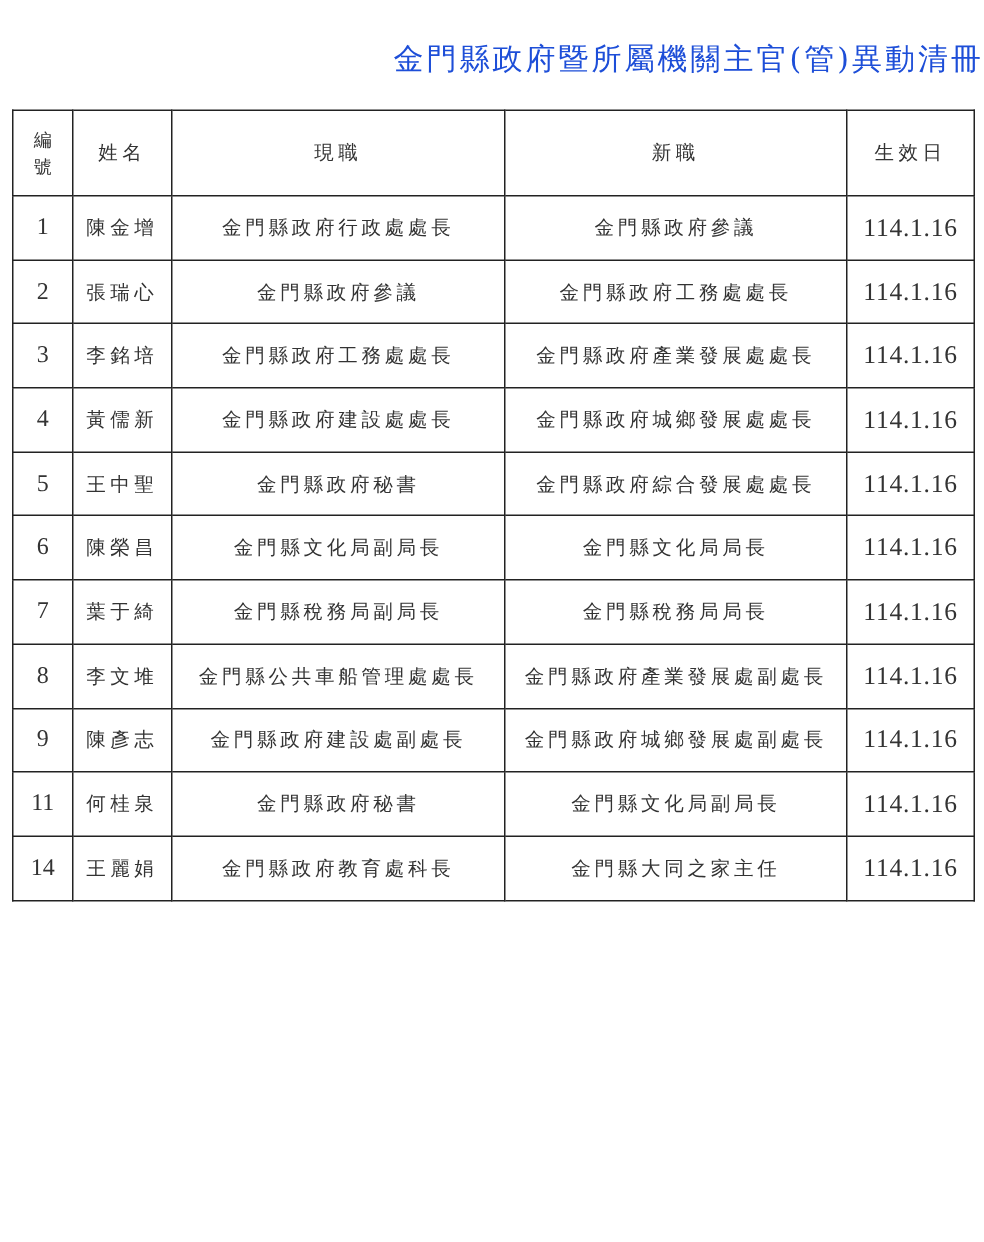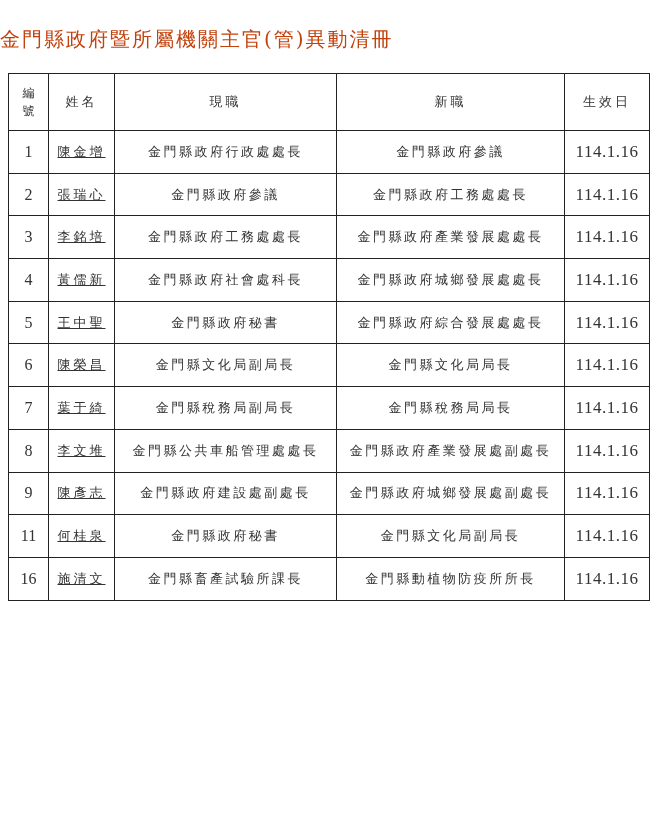--- a/index.html
+++ b/index.html
@@ -1,29 +1,29 @@
 <!DOCTYPE html>
 <html><head>
 <meta charset="utf-8">
 <style>
   html, body { margin: 0; padding: 0; background: #ffffff; }
   body { width: 656px; height: 828px; position: relative; overflow: hidden;
          font-family: "DejaVu Serif", "Liberation Serif", serif; color: #222; }
-  .title { position: absolute; left: 0; top: 26px; width: 656px; text-align: left;
-           font-size: 20px; letter-spacing: 2px; color: #c2410c; }
+  .title { position: absolute; left: 0; top: 26px; width: 656px; text-align: right;
+           font-size: 20px; letter-spacing: 2px; color: #1d4ed8; }
   table { position: absolute; left: 8px; top: 73px; border-collapse: collapse;
           table-layout: fixed; width: 641px; }
   td, th { border: 1.5px solid #222; text-align: center; vertical-align: middle;
            padding: 0; font-weight: normal; overflow: hidden; white-space: nowrap; }
   th { height: 56px; font-size: 13px; color: #333; letter-spacing: 3px; }
   th.no { font-size: 12px; line-height: 18px; letter-spacing: 0; }
   td { height: 41.7px; font-size: 13px; color: #333; letter-spacing: 2px; }
   td.num { font-family: "Liberation Serif", serif; font-size: 16px; letter-spacing: 0; }
   td.date { font-family: "Liberation Serif", serif; font-size: 17px; letter-spacing: 0.5px; }
-  td.name { letter-spacing: 3px; text-decoration: underline; }
+  td.name { letter-spacing: 3px; }
   td.pos { letter-spacing: 2.5px; }
 </style>
 </head>
 <body>
 
 <div class="title">金門縣政府暨所屬機關主官(管)異動清冊</div>
 
 <table>
   <colgroup>
     <col style="width:40px">
@@ -62,21 +62,21 @@
       <tr>
         <td class="num">3</td>
         <td class="name">李銘培</td>
         <td class="pos">金門縣政府工務處處長</td>
         <td class="pos">金門縣政府產業發展處處長</td>
         <td class="date">114.1.16</td>
       </tr>
       <tr>
         <td class="num">4</td>
         <td class="name">黃儒新</td>
-        <td class="pos">金門縣政府社會處科長</td>
+        <td class="pos">金門縣政府建設處處長</td>
         <td class="pos">金門縣政府城鄉發展處處長</td>
         <td class="date">114.1.16</td>
       </tr>
       <tr>
         <td class="num">5</td>
         <td class="name">王中聖</td>
         <td class="pos">金門縣政府秘書</td>
         <td class="pos">金門縣政府綜合發展處處長</td>
         <td class="date">114.1.16</td>
       </tr>
@@ -109,20 +109,20 @@
         <td class="date">114.1.16</td>
       </tr>
       <tr>
         <td class="num">11</td>
         <td class="name">何桂泉</td>
         <td class="pos">金門縣政府秘書</td>
         <td class="pos">金門縣文化局副局長</td>
         <td class="date">114.1.16</td>
       </tr>
       <tr>
-        <td class="num">16</td>
-        <td class="name">施清文</td>
-        <td class="pos">金門縣畜產試驗所課長</td>
-        <td class="pos">金門縣動植物防疫所所長</td>
+        <td class="num">14</td>
+        <td class="name">王麗娟</td>
+        <td class="pos">金門縣政府教育處科長</td>
+        <td class="pos">金門縣大同之家主任</td>
         <td class="date">114.1.16</td>
       </tr>
     </tbody>
 </table>
 
 </body></html>

